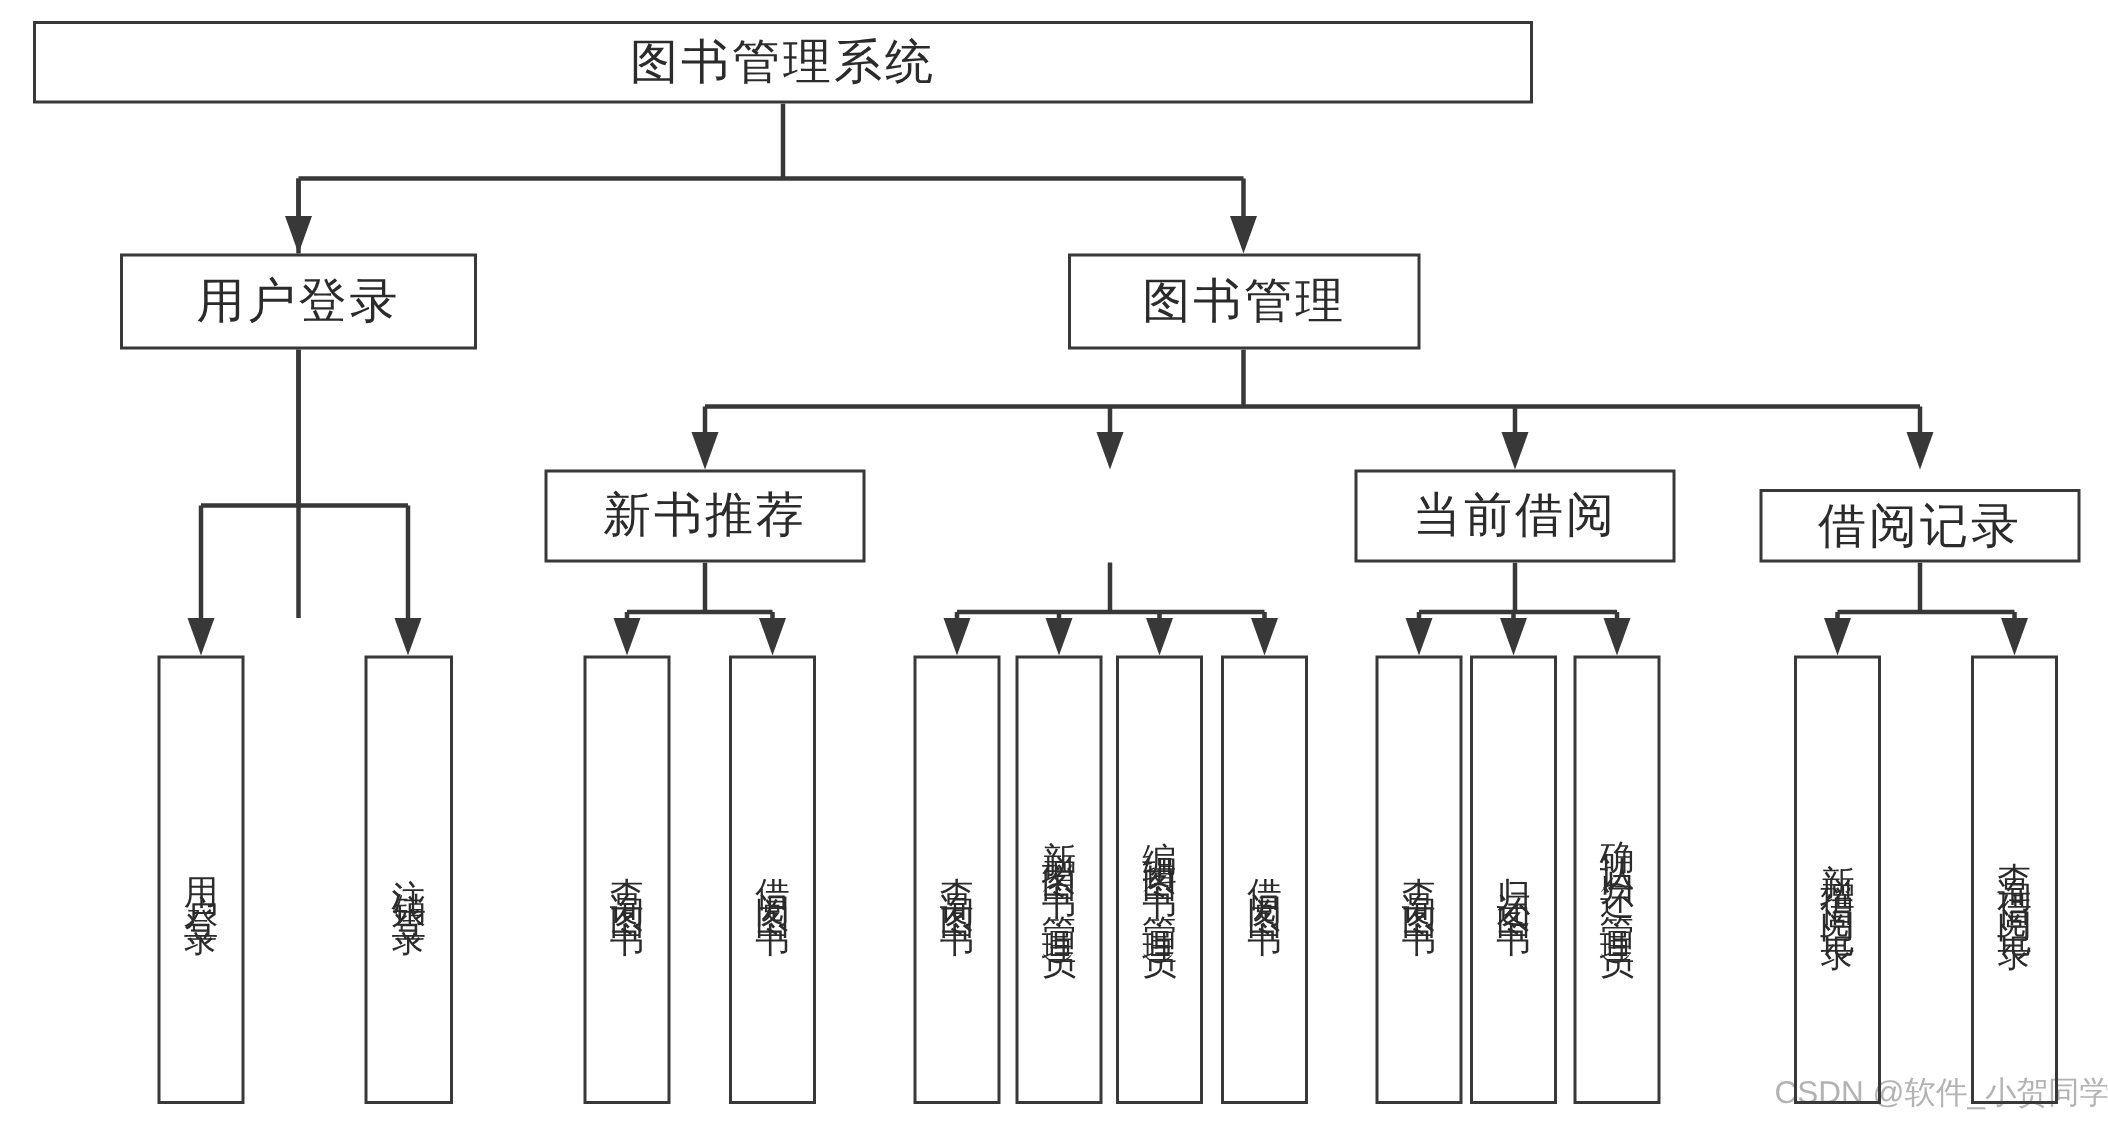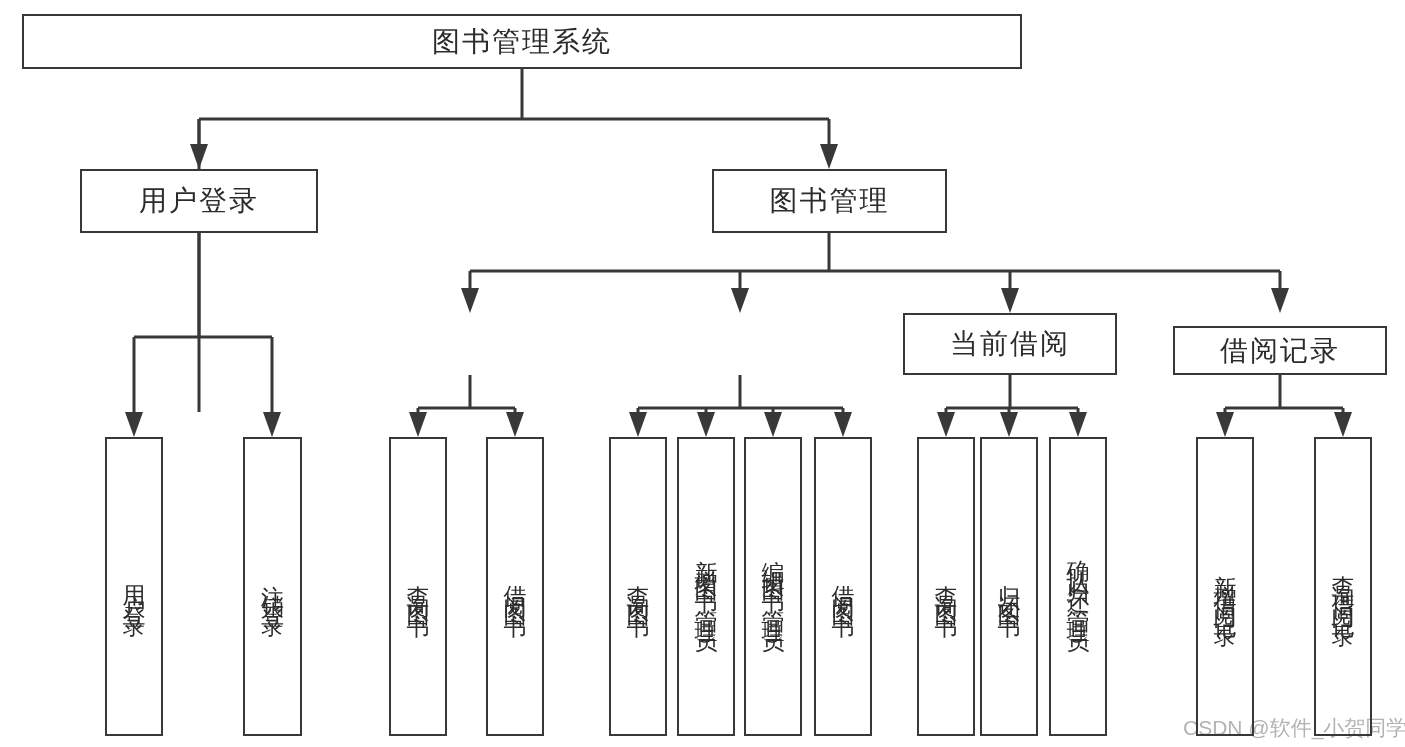--- a/index.html
+++ b/index.html
@@ -21,21 +21,21 @@
   .connectors polygon{fill:var(--line);stroke:none;}
   .box{
     position:absolute;
     box-sizing:border-box;
     border:2.5px solid var(--line);
     background:var(--bg);
     display:flex;align-items:center;justify-content:center;
     z-index:1;
   }
   .hlabel{
-    font-size:28px;
+    font-size:32px;
     letter-spacing:2px;
     color:var(--text);
     white-space:nowrap;
   }
   .vlabel{
     writing-mode:vertical-rl;
     text-orientation:mixed;
     font-size:23px;
     letter-spacing:10px;
     color:var(--text);
@@ -111,20 +111,23 @@
     <span class="hlabel">图书管理系统</span>
   </div>
 
   <div class="box" style="left:80px;top:169px;width:238px;height:64px;">
     <span class="hlabel">用户登录</span>
   </div>
   <div class="box" style="left:712px;top:169px;width:235px;height:64px;">
     <span class="hlabel">图书管理</span>
   </div>
 
+  <div class="box" style="left:363px;top:313px;width:214px;height:62px;">
+    <span class="hlabel">新书推荐</span>
+  </div>
   <div class="box" style="left:903px;top:313px;width:214px;height:62px;text-align:right;">
     <span class="hlabel">当前借阅</span>
   </div>
   <div class="box" style="left:1173px;top:326px;width:214px;height:49px;">
     <span class="hlabel">借阅记录</span>
   </div>
 
   <div class="box" style="left:105px;top:437px;width:58px;height:299px;">
     <span class="vlabel">用户登录</span>
   </div>

